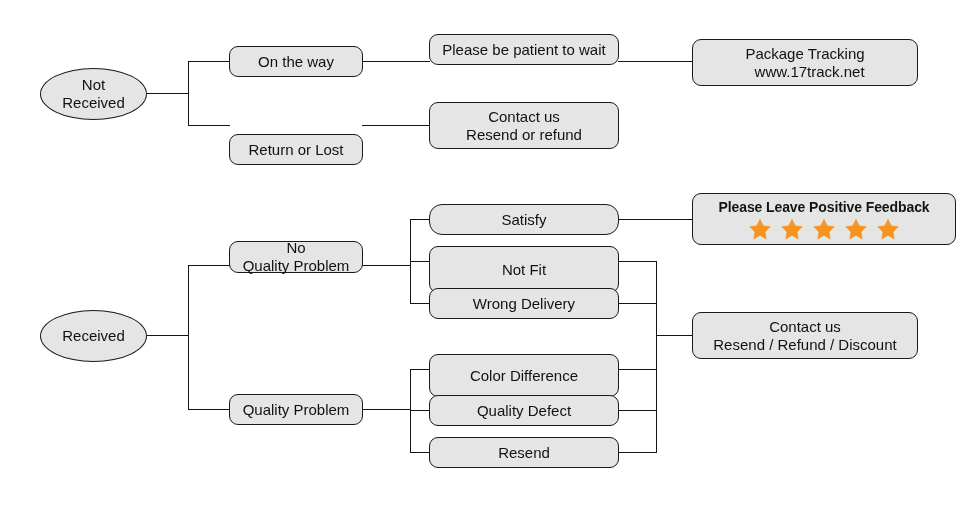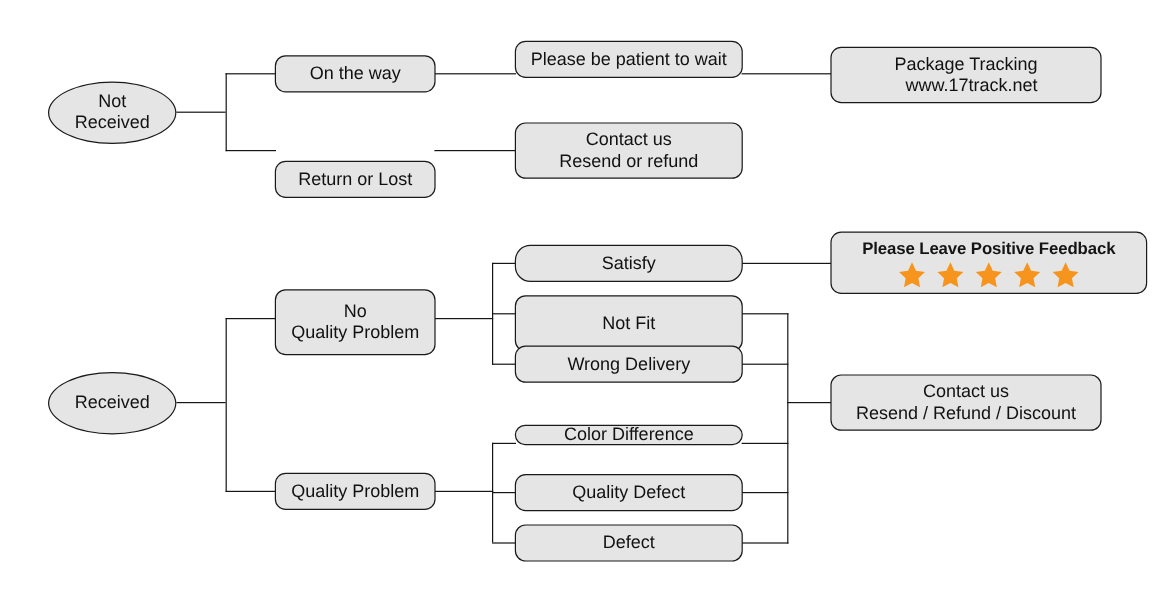--- a/index.html
+++ b/index.html
@@ -125,36 +125,36 @@
   <div class="link h" style="left:618px; top:261px; width:39px;"></div>
   <div class="link h" style="left:618px; top:303px; width:39px;"></div>
   <div class="link h" style="left:618px; top:369px; width:39px;"></div>
   <div class="link h" style="left:618px; top:410px; width:39px;"></div>
   <div class="link h" style="left:618px; top:452px; width:39px;"></div>
   <div class="link v" style="left:656px; top:261px; height:192px;"></div>
   <div class="link h" style="left:656px; top:335px; width:38px;"></div>
 
   <div class="node ellipse" style="left:40px; top:310px; width:107px; height:52px;">Received</div>
 
-  <div class="node rounded" style="left:229px; top:241px; width:134px; height:55px;">No
+  <div class="node rounded" style="left:229px; top:241px; width:134px; height:32px;">No
 Quality Problem</div>
 
   <div class="node rounded" style="left:229px; top:394px; width:134px; height:31px;">Quality Problem</div>
 
   <div class="node rounded" style="left:429px; top:204px; width:190px; height:31px;border-radius:13px;">Satisfy</div>
 
   <div class="node rounded" style="left:429px; top:246px; width:190px; height:47px;">Not Fit</div>
 
   <div class="node rounded" style="left:429px; top:288px; width:190px; height:31px;">Wrong Delivery</div>
 
-  <div class="node rounded" style="left:429px; top:354px; width:190px; height:17px;">Color Difference</div>
+  <div class="node rounded" style="left:429px; top:354px; width:190px; height:43px;">Color Difference</div>
 
   <div class="node rounded" style="left:429px; top:395px; width:190px; height:31px;">Quality Defect</div>
 
-  <div class="node rounded" style="left:429px; top:437px; width:190px; height:31px;">Defect</div>
+  <div class="node rounded" style="left:429px; top:437px; width:190px; height:31px;">Resend</div>
 
   <div class="node rounded feedback" style="left:692px; top:193px; width:264px; height:52px;">
     <div class="feedback-caption">Please Leave Positive Feedback</div>
     <div class="stars"><span><svg class="star-icon" viewBox="0 0 24 24" xmlns="http://www.w3.org/2000/svg">
             <polygon points="12,1.6 15.3,8.6 22.8,9.6 17.3,14.9 18.7,22.4 12,18.8 5.3,22.4 6.7,14.9 1.2,9.6 8.7,8.6" fill="#F7941E"></polygon>
           </svg></span><span><svg class="star-icon" viewBox="0 0 24 24" xmlns="http://www.w3.org/2000/svg">
             <polygon points="12,1.6 15.3,8.6 22.8,9.6 17.3,14.9 18.7,22.4 12,18.8 5.3,22.4 6.7,14.9 1.2,9.6 8.7,8.6" fill="#F7941E"></polygon>
           </svg></span><span><svg class="star-icon" viewBox="0 0 24 24" xmlns="http://www.w3.org/2000/svg">
             <polygon points="12,1.6 15.3,8.6 22.8,9.6 17.3,14.9 18.7,22.4 12,18.8 5.3,22.4 6.7,14.9 1.2,9.6 8.7,8.6" fill="#F7941E"></polygon>
           </svg></span><span><svg class="star-icon" viewBox="0 0 24 24" xmlns="http://www.w3.org/2000/svg">

